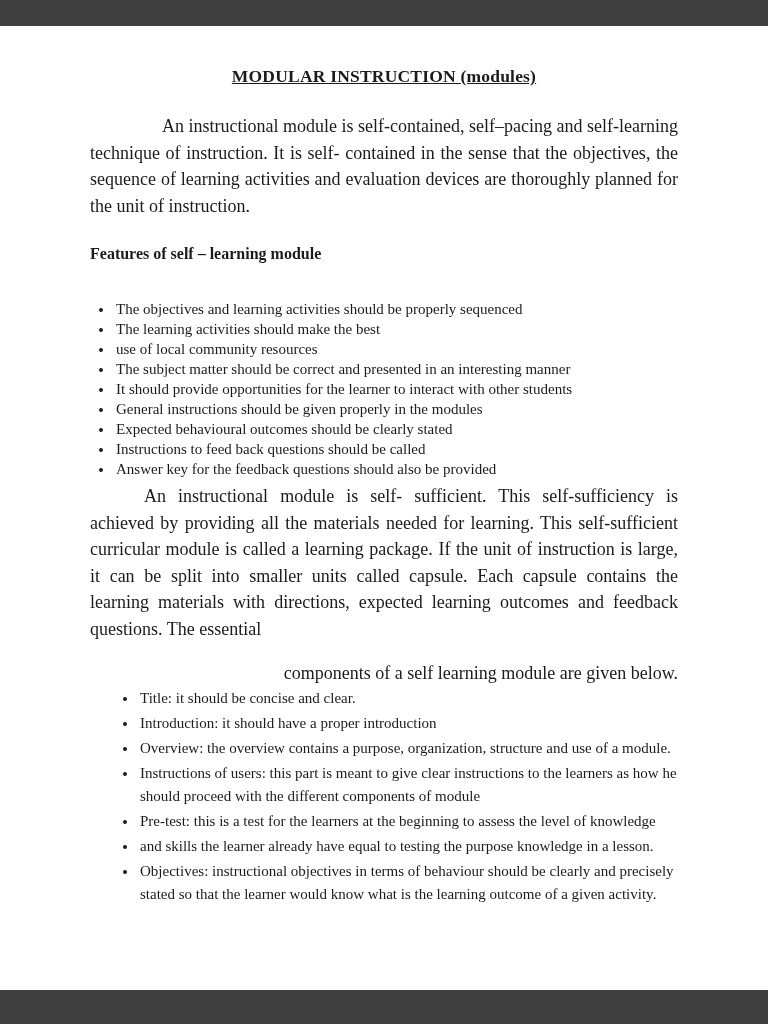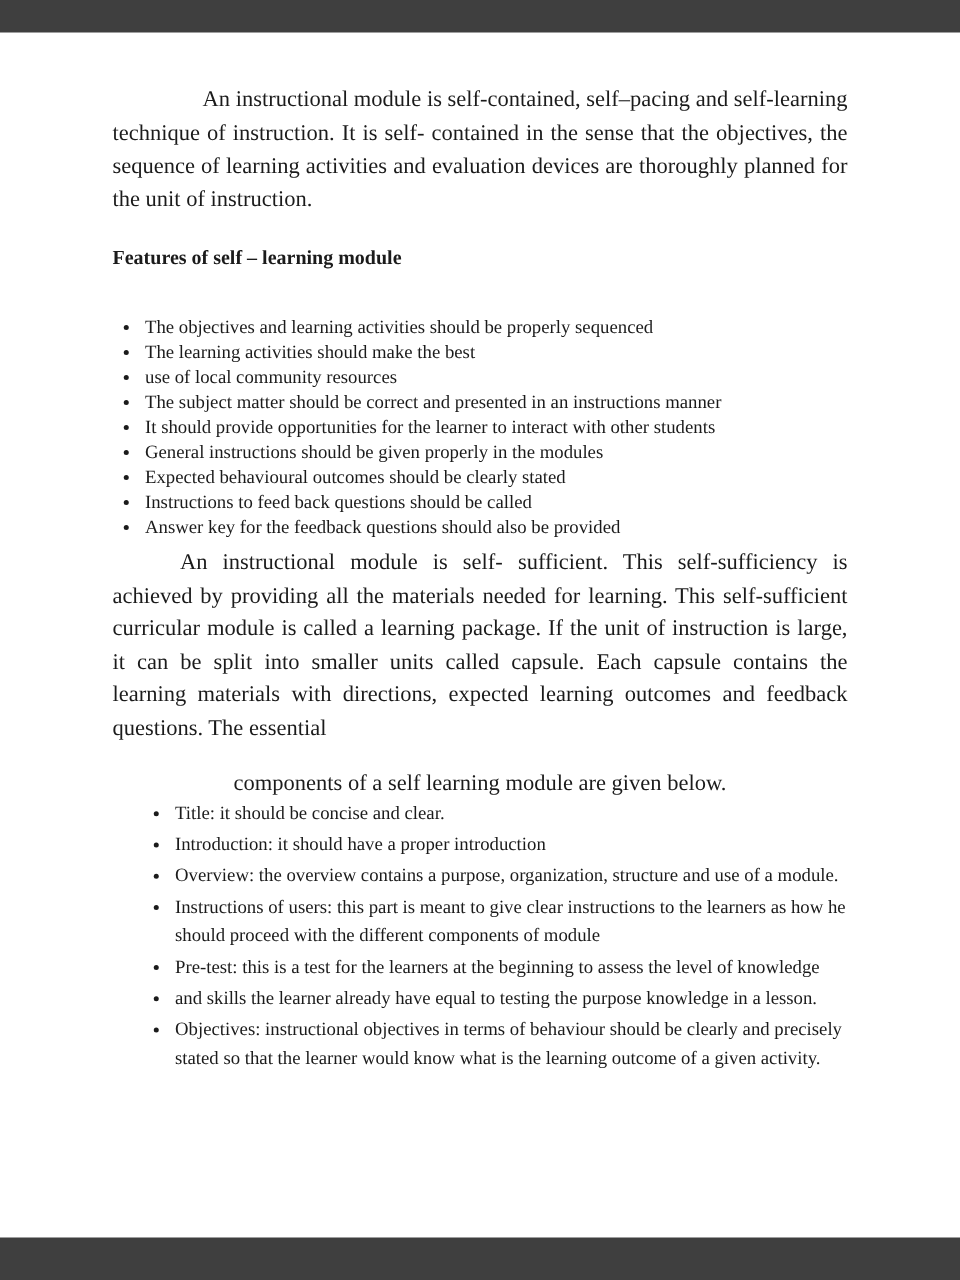--- a/index.html
+++ b/index.html
@@ -45,48 +45,49 @@
     padding-left: 24px;
     margin-top: 36px;
     margin-bottom: 4px;
   }
   .features-list li {
     line-height: 20px;
     padding-left: 2px;
   }
   .para.follow {
     margin-top: 18px;
-    text-align: center;
+    text-align: right;
   }
   .components-list {
     padding-left: 48px;
   }
   .components-list li {
     line-height: 23px;
     margin-bottom: 2px;
     padding-left: 2px;
   }
 </style>
 </head>
 <body>
 
 <div class="viewport">
   <div class="band top"></div>
 
   <div class="page">
+    <h1 class="title">MODULAR INSTRUCTION (modules)</h1>
 
     <p class="para indent-lg">An instructional module is self-contained, self–pacing and self-learning technique of instruction. It is self- contained in the sense that the objectives, the sequence of learning activities and evaluation devices are thoroughly planned for the unit of instruction.</p>
 
     <h2 class="heading">Features of self – learning module</h2>
 
     <ul class="list features-list">
         <li>The objectives and learning activities should be properly sequenced</li>
         <li>The learning activities should make the best</li>
         <li>use of local community resources</li>
-        <li>The subject matter should be correct and presented in an instructions manner</li>
+        <li>The subject matter should be correct and presented in an interesting manner</li>
         <li>It should provide opportunities for the learner to interact with other students</li>
         <li>General instructions should be given properly in the modules</li>
         <li>Expected behavioural outcomes should be clearly stated</li>
         <li>Instructions to feed back questions should be called</li>
         <li>Answer key for the feedback questions should also be provided</li>
       </ul>
 
 
     <p class="para indent-md">An instructional module is self- sufficient. This self-sufficiency is achieved by providing all the materials needed for learning. This self-sufficient curricular module is called a learning package. If the unit of instruction is large, it can be split into smaller units called capsule. Each capsule contains the learning materials with directions, expected learning outcomes and feedback questions. The essential</p>
 

